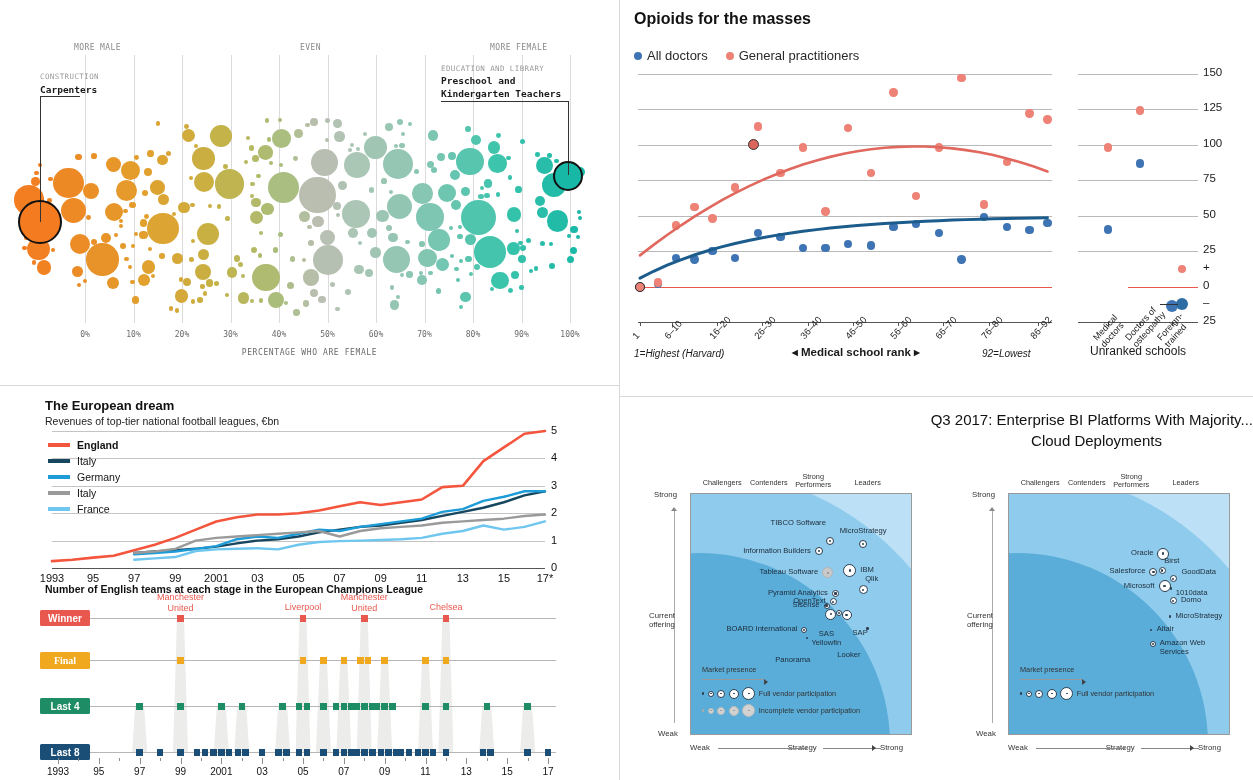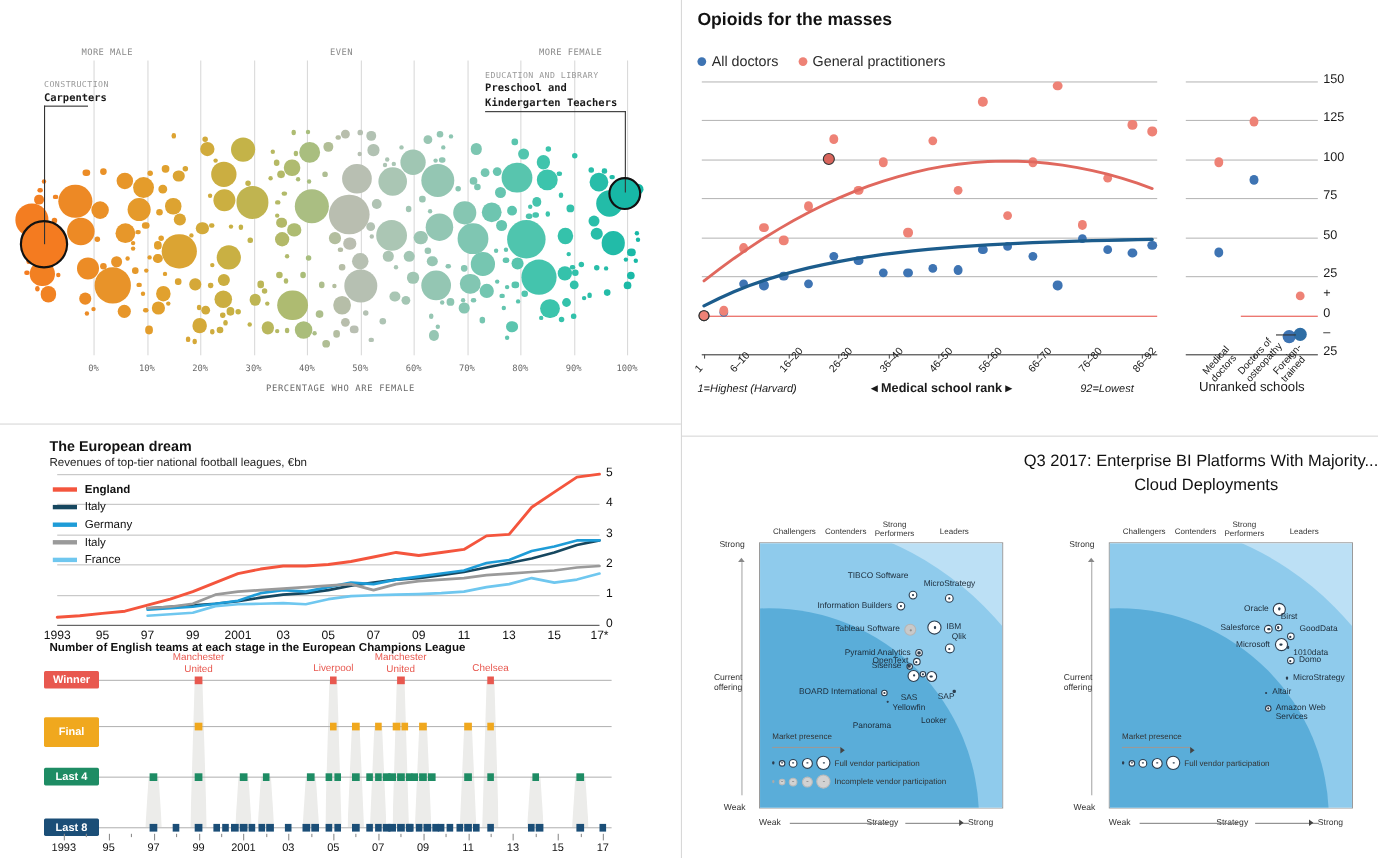--- a/index.html
+++ b/index.html
@@ -697,21 +697,21 @@
       <div style="position: absolute; left: 438.417px; top: 232px; width: 15px; height: 134px; background: rgb(236, 236, 234); clip-path: polygon(4px 0px, 11px 0px, 15px 100%, 0px 100%);"></div>
       <div style="position: absolute; left: 479.25px; top: 320px; width: 15px; height: 46px; background: rgb(236, 236, 234); clip-path: polygon(3px 0px, 12px 0px, 15px 100%, 0px 100%);"></div>
       <div style="position: absolute; left: 520.083px; top: 320px; width: 15px; height: 46px; background: rgb(236, 236, 234); clip-path: polygon(3px 0px, 12px 0px, 15px 100%, 0px 100%);"></div>
       <div class="rowline" style="left: 58px; width: 498px; top: 232px;"></div>
       <div class="rowlabel" style="left: 40px; top: 224px; width: 50px; height: 16px; background: rgb(232, 88, 79);">Winner</div>
       <div class="mk" style="left: 177.25px; top: 228.5px; width: 6.5px; height: 7px; background: rgb(232, 88, 79);"></div>
       <div class="mk" style="left: 299.75px; top: 228.5px; width: 6.5px; height: 7px; background: rgb(232, 88, 79);"></div>
       <div class="mk" style="left: 361px; top: 228.5px; width: 6.5px; height: 7px; background: rgb(232, 88, 79);"></div>
       <div class="mk" style="left: 442.667px; top: 228.5px; width: 6.5px; height: 7px; background: rgb(232, 88, 79);"></div>
       <div class="rowline" style="left: 58px; width: 498px; top: 274px;"></div>
-      <div class="rowlabel" style="left: 40px; top: 266px; width: 50px; height: 27px; background: rgb(240, 168, 30);">Final</div>
+      <div class="rowlabel" style="left: 40px; top: 266px; width: 50px; height: 17px; background: rgb(240, 168, 30); font-family: Liberation Serif, serif;">Final</div>
       <div class="mk" style="left: 177.25px; top: 270.5px; width: 6.5px; height: 7px; background: rgb(240, 168, 30);"></div>
       <div class="mk" style="left: 299.75px; top: 270.5px; width: 6.5px; height: 7px; background: rgb(240, 168, 30);"></div>
       <div class="mk" style="left: 320.167px; top: 270.5px; width: 6.5px; height: 7px; background: rgb(240, 168, 30);"></div>
       <div class="mk" style="left: 340.583px; top: 270.5px; width: 6.5px; height: 7px; background: rgb(240, 168, 30);"></div>
       <div class="mk" style="left: 357.15px; top: 270.5px; width: 6.5px; height: 7px; background: rgb(240, 168, 30);"></div>
       <div class="mk" style="left: 364.85px; top: 270.5px; width: 6.5px; height: 7px; background: rgb(240, 168, 30);"></div>
       <div class="mk" style="left: 381.417px; top: 270.5px; width: 6.5px; height: 7px; background: rgb(240, 168, 30);"></div>
       <div class="mk" style="left: 422.25px; top: 270.5px; width: 6.5px; height: 7px; background: rgb(240, 168, 30);"></div>
       <div class="mk" style="left: 442.667px; top: 270.5px; width: 6.5px; height: 7px; background: rgb(240, 168, 30);"></div>
       <div class="rowline" style="left: 58px; width: 498px; top: 320px;"></div>

